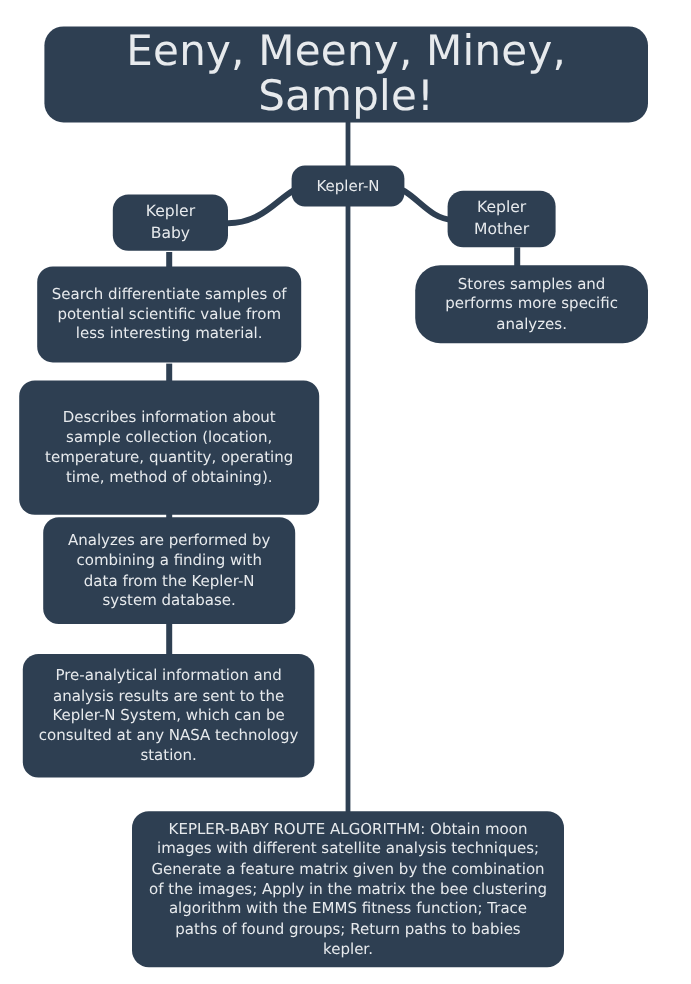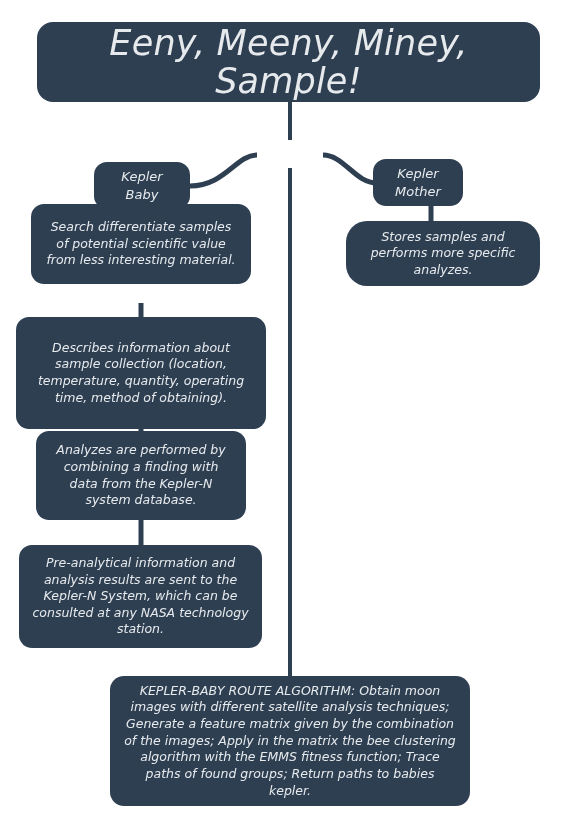--- a/index.html
+++ b/index.html
@@ -33,21 +33,20 @@
     background: #2e3f52;
     color: #e7eaed;
     border-radius: 14px;
     display: flex;
     align-items: center;
     justify-content: center;
     text-align: center;
     line-height: 1.33;
     padding: 6px 10px;
     z-index: 2;
-    font-style: italic;
   }
   .node-title {
     border-radius: 16px;
     font-size: 35px;
     line-height: 1.1;
     letter-spacing: 0.2px;
     font-weight: 400;
     padding: 4px 18px;
   }
   .node-pill {
@@ -90,26 +89,27 @@
       <path d="M141,303 L141,318" stroke-width="5"></path>
       <path d="M141,408 L141,432" stroke-width="5"></path>
       <path d="M141,520 L141,546" stroke-width="5"></path>
 
       <path d="M431,206 L431,222" stroke-width="5"></path>
     </g>
   </svg>
 
   <div class="node node-title" style="left:37px; top:22px; width:503px; height:80px;">Eeny, Meeny, Miney, Sample!</div>
 
+  <div class="node node-pill-small" style="left:243px; top:138px; width:94px; height:34px;">Kepler-N</div>
 
   <div class="node node-pill" style="left:94px; top:162px; width:96px; height:47px;">Kepler Baby</div>
 
   <div class="node node-pill" style="left:373px; top:159px; width:90px; height:47px;">Kepler Mother</div>
 
-  <div class="node node-text" style="left:31px; top:204px; width:220px; height:80px;">Search differentiate samples of potential scientific value from less interesting material.</div>
+  <div class="node node-text" style="left:31px; top:222px; width:220px; height:80px;">Search differentiate samples of potential scientific value from less interesting material.</div>
 
   <div class="node node-text" style="left:16px; top:317px; width:250px; height:112px;">Describes information about sample collection (location, temperature, quantity, operating time, method of obtaining).</div>
 
   <div class="node node-text" style="left:19px; top:545px; width:243px; height:103px;">Pre-analytical information and analysis results are sent to the Kepler-N System, which can be consulted at any NASA technology station.</div>
 
   <div class="node node-text" style="left:36px; top:431px; width:210px; height:89px;">Analyzes are performed by combining a finding with data from the Kepler-N system database.</div>
 
   <div class="node node-text" style="left:346px; top:221px; width:194px; height:65px;border-radius:21px;">Stores samples and performs more specific analyzes.</div>
 
   <div class="node node-text-wide" style="left:110px; top:676px; width:360px; height:130px;">KEPLER-BABY ROUTE ALGORITHM: Obtain moon images with different satellite analysis techniques; Generate a feature matrix given by the combination of the images; Apply in the matrix the bee clustering algorithm with the EMMS fitness function; Trace paths of found groups; Return paths to babies kepler.</div>

